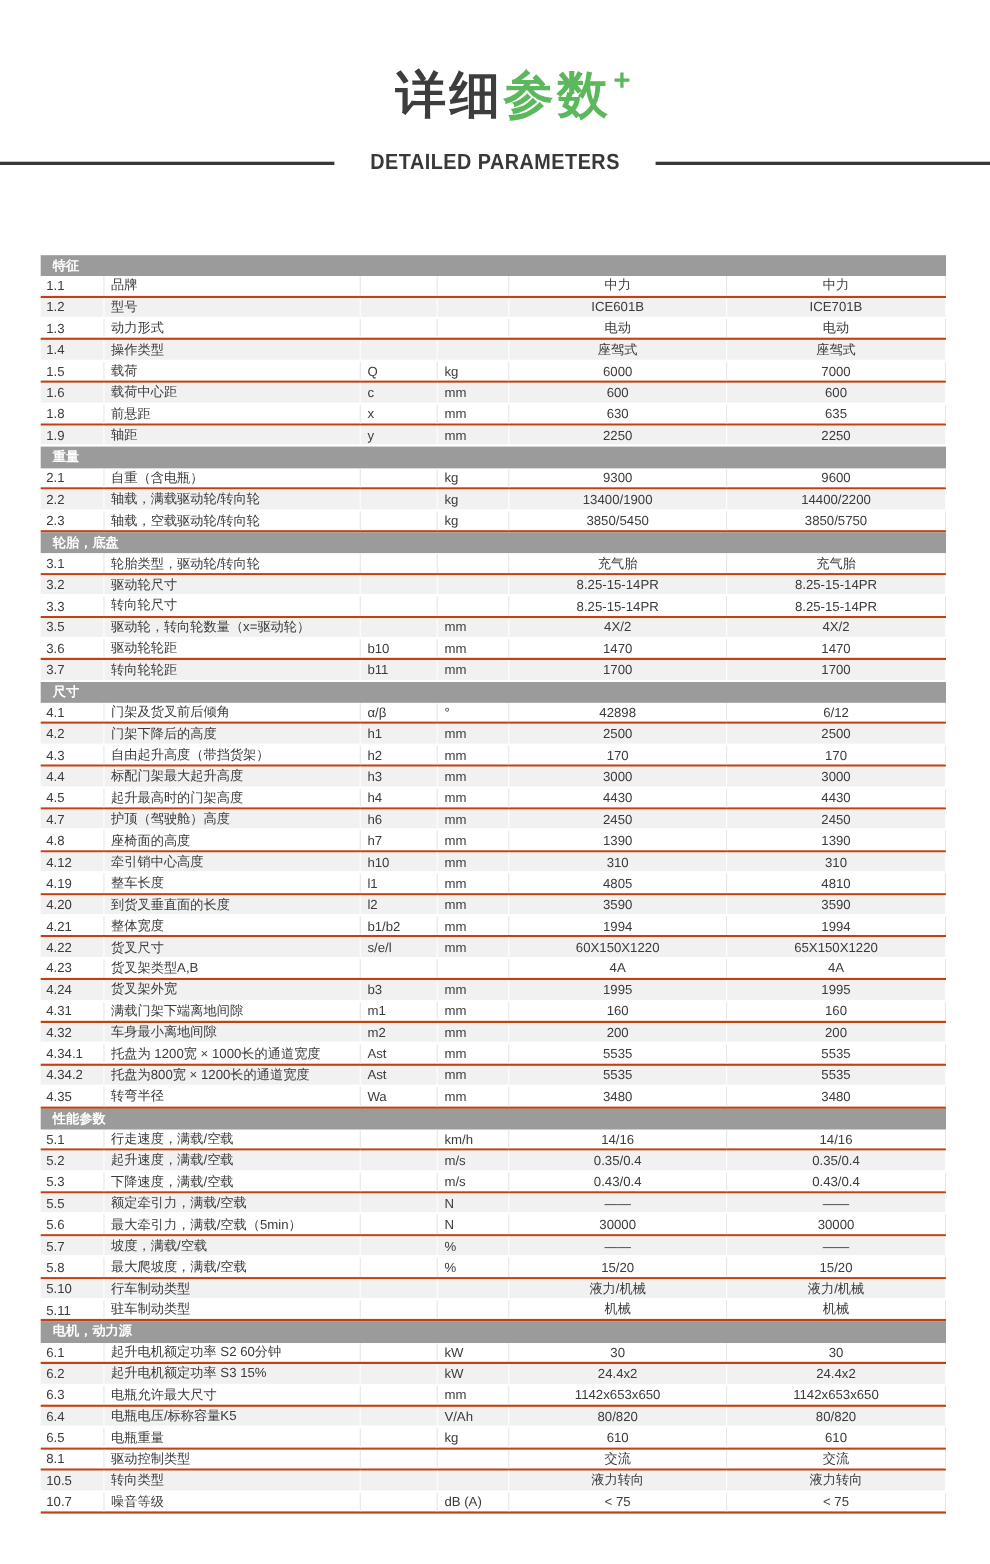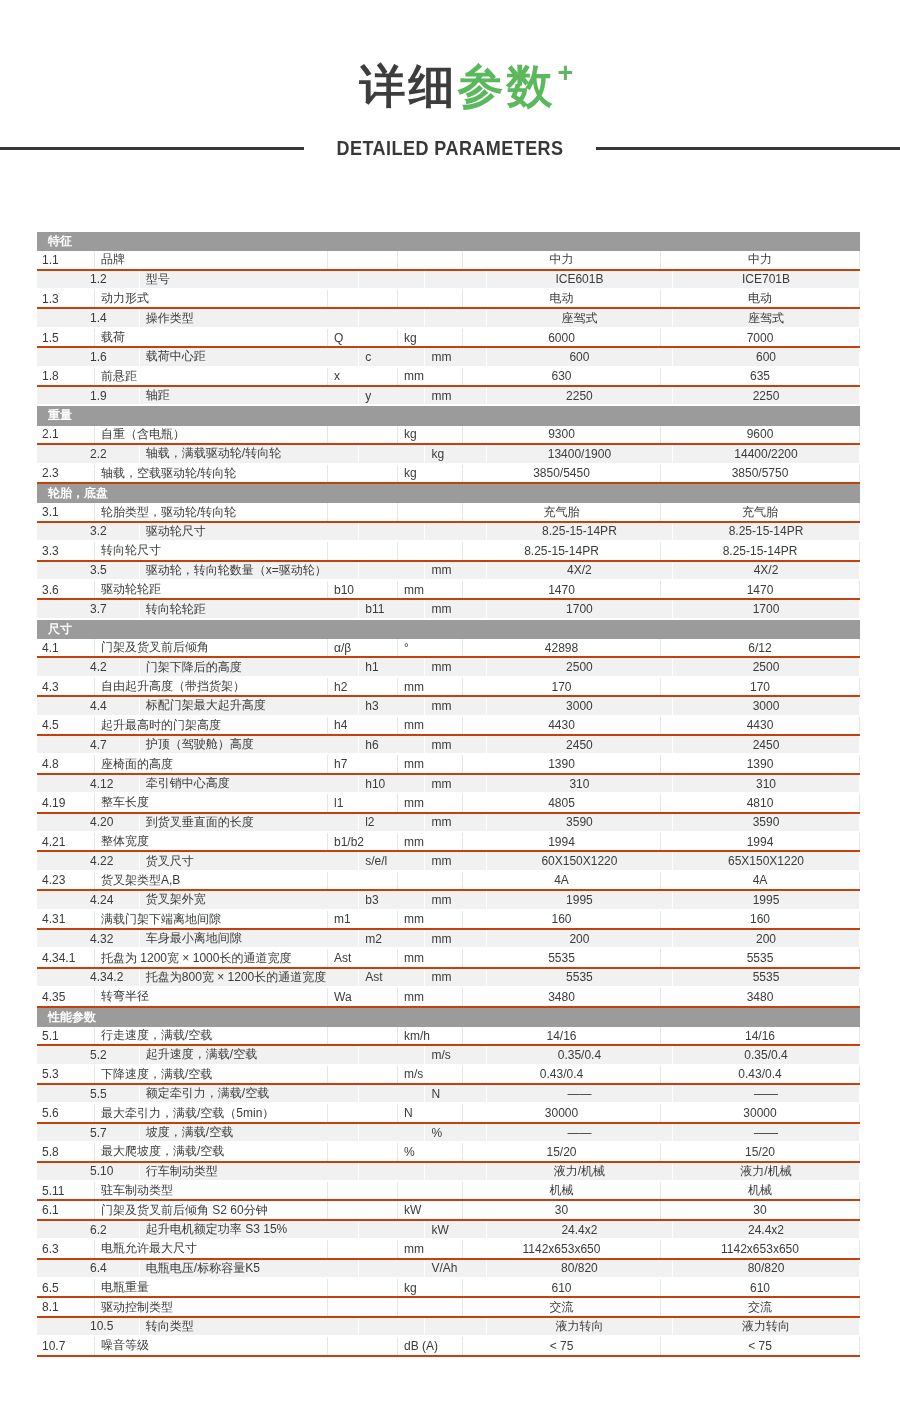--- a/index.html
+++ b/index.html
@@ -21,21 +21,21 @@
   }
   .spec-table{margin:72px 0 0 37px;width:823px;font-size:12px;}
   .sec-header{
     height:19.4px;line-height:19.6px;background:#9b9b9b;color:#ffffff;
     font-weight:700;padding-left:11px;box-sizing:border-box;
   }
   .row{
     display:flex;height:19.4px;box-sizing:border-box;background:#ffffff;
     border-bottom:2px solid #c2410c;
   }
-  .row.alt{background:#f1f1f1;border-bottom-color:#ffffff;padding-left:48px;}
+  .row.alt{background:#f1f1f1;border-bottom-color:#ffffff;}
   .cell{
     box-sizing:border-box;display:flex;align-items:center;height:100%;
     border-right:1px solid #e7e7e7;white-space:nowrap;overflow:hidden;
   }
   .row.alt .cell{border-right-color:rgba(255,255,255,.9);}
   .c-num {width:58px;padding-left:5px;}
   .c-name{width:233px;padding-left:6px;}
   .c-sym {width:70px;padding-left:6px;}
   .c-unit{width:65px;padding-left:6px;}
   .c-v1  {width:198px;justify-content:center;}
@@ -414,23 +414,24 @@
       <div class="cell c-v2">液力/机械</div>
     </div>
     <div class="row">
       <div class="cell c-num">5.11</div>
       <div class="cell c-name">驻车制动类型</div>
       <div class="cell c-sym"></div>
       <div class="cell c-unit"></div>
       <div class="cell c-v1">机械</div>
       <div class="cell c-v2">机械</div>
     </div>
+    <div class="sec-header">电机，动力源</div>
     <div class="row">
       <div class="cell c-num">6.1</div>
-      <div class="cell c-name">门架及货叉前后倾角 S2 60分钟</div>
+      <div class="cell c-name">起升电机额定功率 S2 60分钟</div>
       <div class="cell c-sym"></div>
       <div class="cell c-unit">kW</div>
       <div class="cell c-v1">30</div>
       <div class="cell c-v2">30</div>
     </div>
     <div class="row alt">
       <div class="cell c-num">6.2</div>
       <div class="cell c-name">起升电机额定功率 S3 15%</div>
       <div class="cell c-sym"></div>
       <div class="cell c-unit">kW</div>

